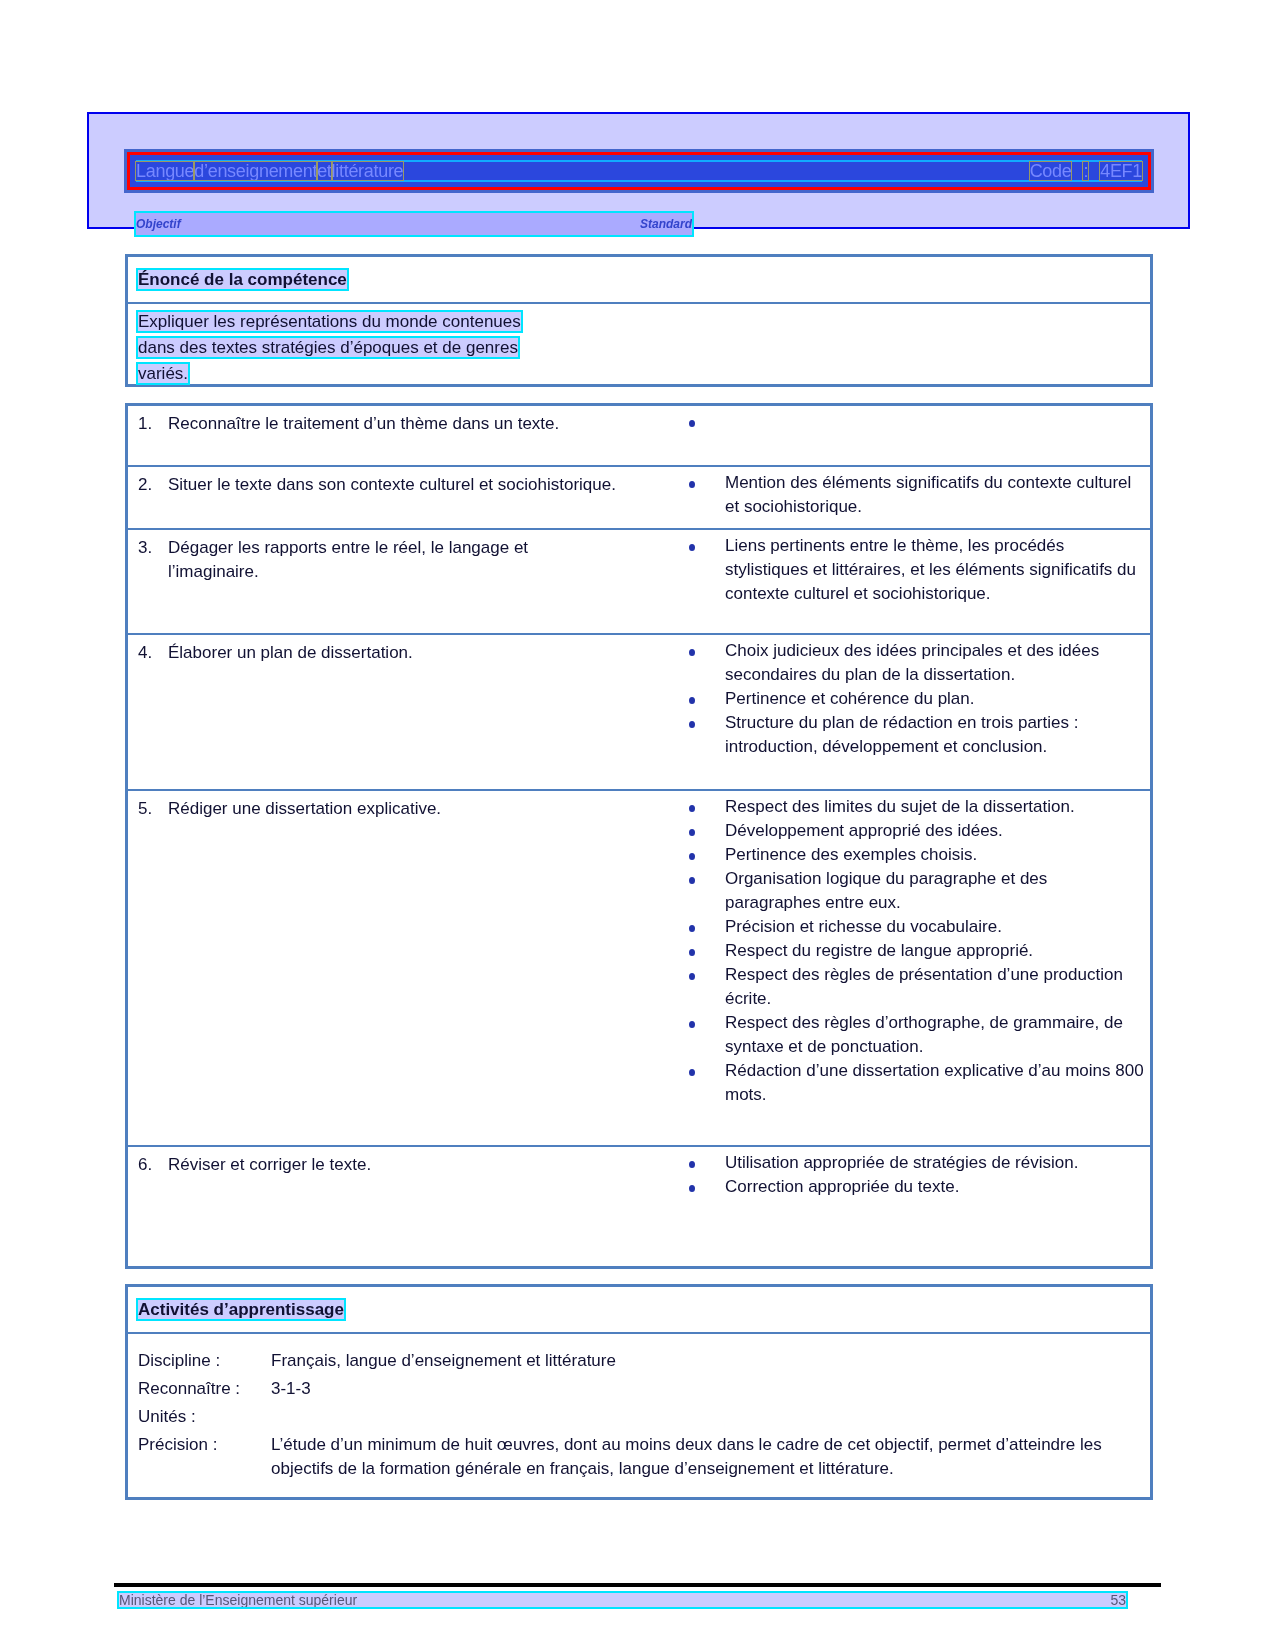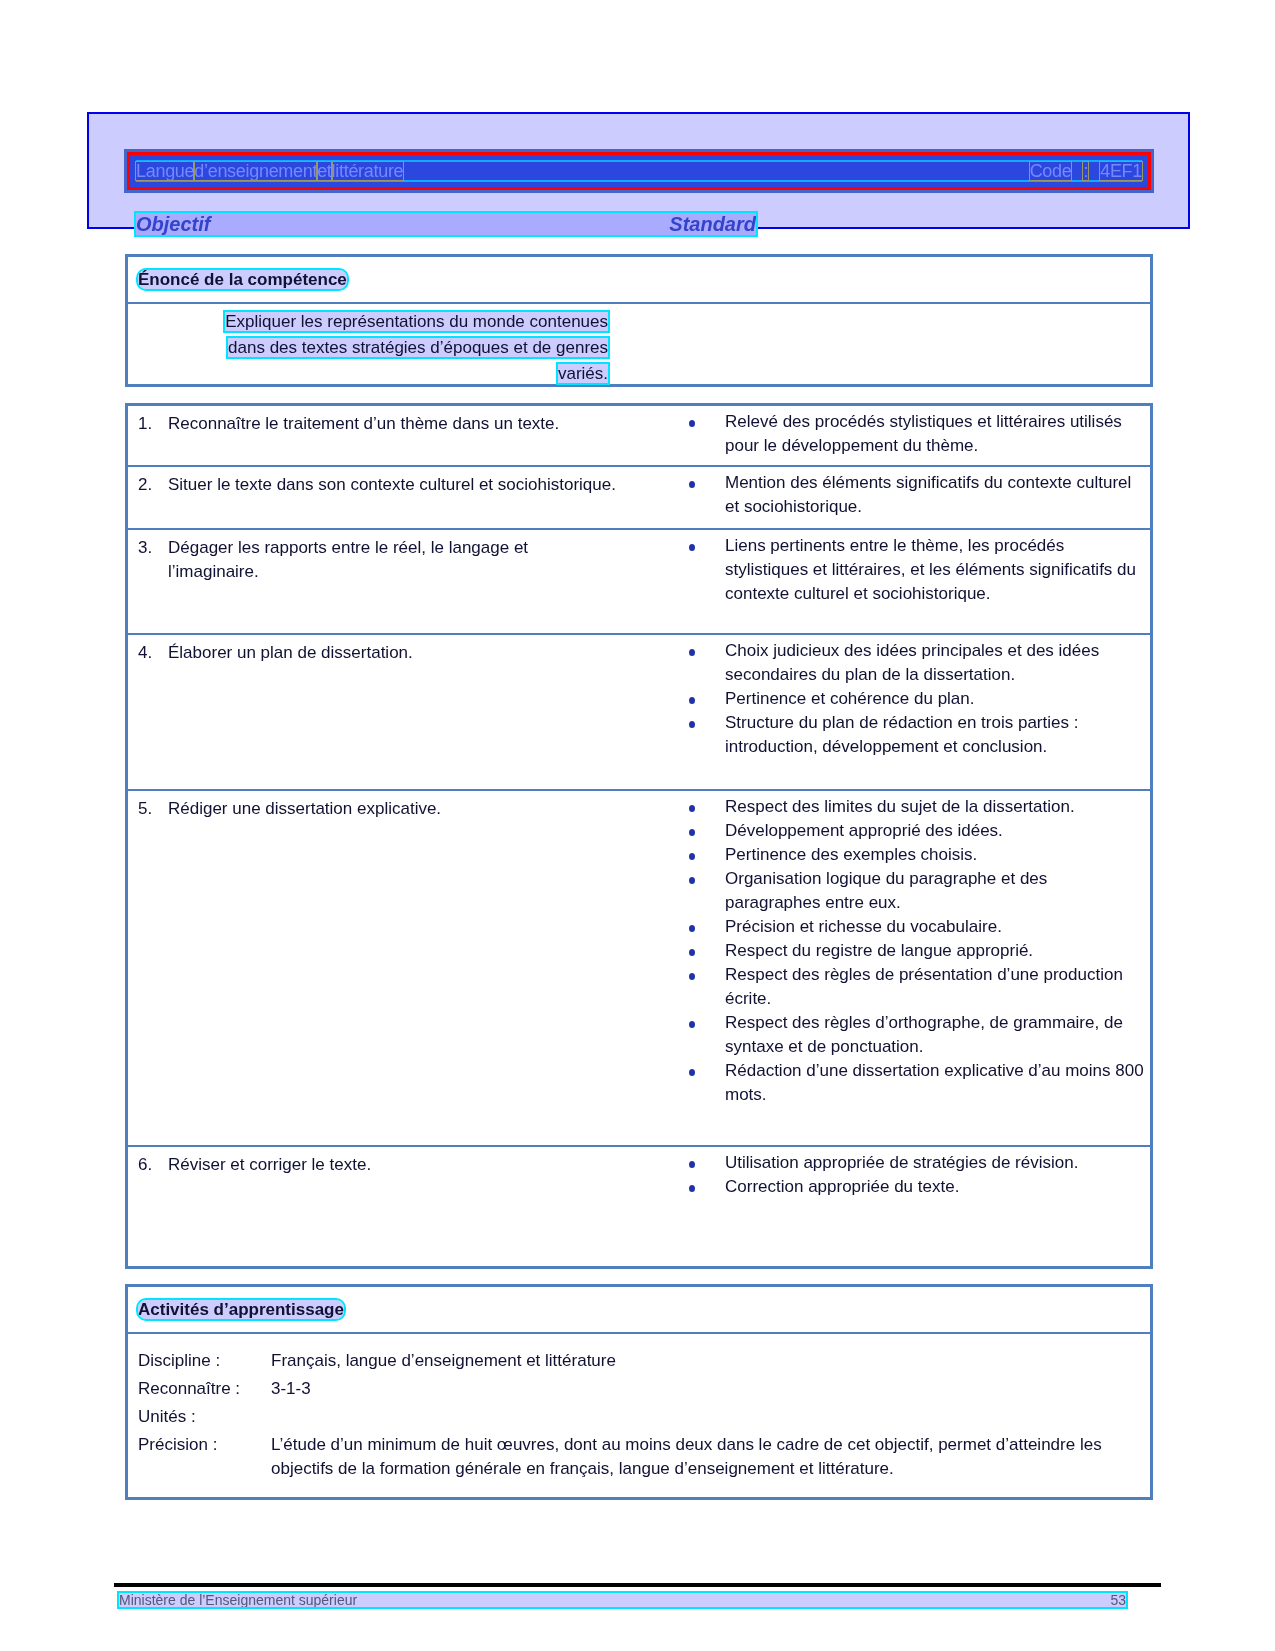--- a/index.html
+++ b/index.html
@@ -21,35 +21,35 @@
     background: #2b47dd; display: flex; align-items: center; justify-content: space-between;
     padding: 0 6px;
   }
   .title-text {
     color: #7788ff; font-size: 18px; letter-spacing: -0.3px;
     border-top: 2px solid #11aaff; border-bottom: 2px solid #11aaff; line-height: 18px;
     flex: 1; display: flex; justify-content: space-between;
   }
   .title-text span { outline: 1px solid #999966; }
   .obj-row {
-    position: absolute; left: 136px; top: 213px; width: 620px; height: 22px;
+    position: absolute; left: 136px; top: 213px; width: 556px; height: 22px;
     background: #aaaaff; outline: 2px solid #00e5ff; display: flex; justify-content: space-between;
-    font-style: italic; font-weight: bold; color: #3344cc; font-size: 20px; line-height: 22px;
+    font-style: italic; font-weight: bold; color: #3344cc; font-size: 12px; line-height: 22px;
   }
   .box {
     position: absolute; left: 125px; width: 1028px; border: 3px solid #4f7fbf;
     box-sizing: border-box; background: #fff;
   }
   .box-head {
     border-bottom: 2px solid #4f7fbf; padding: 0 10px; font-weight: bold; font-size: 17px;
     display: flex; align-items: center;
   }
-  .box-head .hl { display: inline-block; line-height: 19px; border-radius: 8px; }
+  .box-head .hl { display: inline-block; line-height: 19px; }
   .line { font-size: 17px; line-height: 24px; }
-  .enonce-body { padding: 6px 4px 0 10px; text-align: right; }
+  .enonce-body { padding: 6px 4px 0 10px; }
   .enonce-body .line { width: 470px; }
   .enonce-body .hl { display: inline-block; line-height: 19px; margin-bottom: 5px; }
 
   .etable-head { height: 45px; position: relative; }
   .etable-head .c1 { position: absolute; left: 10px; top: 14px; }
   .etable-head .c2 { position: absolute; left: 521px; top: 14px; }
   .erow { position: relative; border-bottom: 2px solid #4f7fbf; }
   .erow:last-child { border-bottom: none; }
   .el-text { position: absolute; left: 10px; top: 6px; width: 480px; font-size: 17px; line-height: 24px; }
   .el-num { position: absolute; left: 0; }
@@ -107,21 +107,21 @@
 </div>
 
 <div class="box" style="top:403px;height:866px;">
 
   <div class="erow" style="height:59px;">
     <div class="el-text">
       <span class="el-num">1.</span>
       <div class="el-body">Reconnaître le traitement d’un thème dans un texte.</div>
     </div>
     <ul class="crit-list">
-      <li class="crit"><span class="bullet"></span><span class="txt">Relevé des procédés stylistiques et littéraires utilisés pour le développement du thème.</span></li>
+      <li class="crit"><span class="bullet"></span></li>
     </ul>
   </div>
 
   <div class="erow" style="height:61px;">
     <div class="el-text">
       <span class="el-num">2.</span>
       <div class="el-body">Situer le texte dans son contexte culturel et sociohistorique.</div>
     </div>
     <ul class="crit-list">
       <li class="crit"><span class="bullet"></span><span class="txt">Mention des éléments significatifs du contexte culturel et sociohistorique.</span></li>

